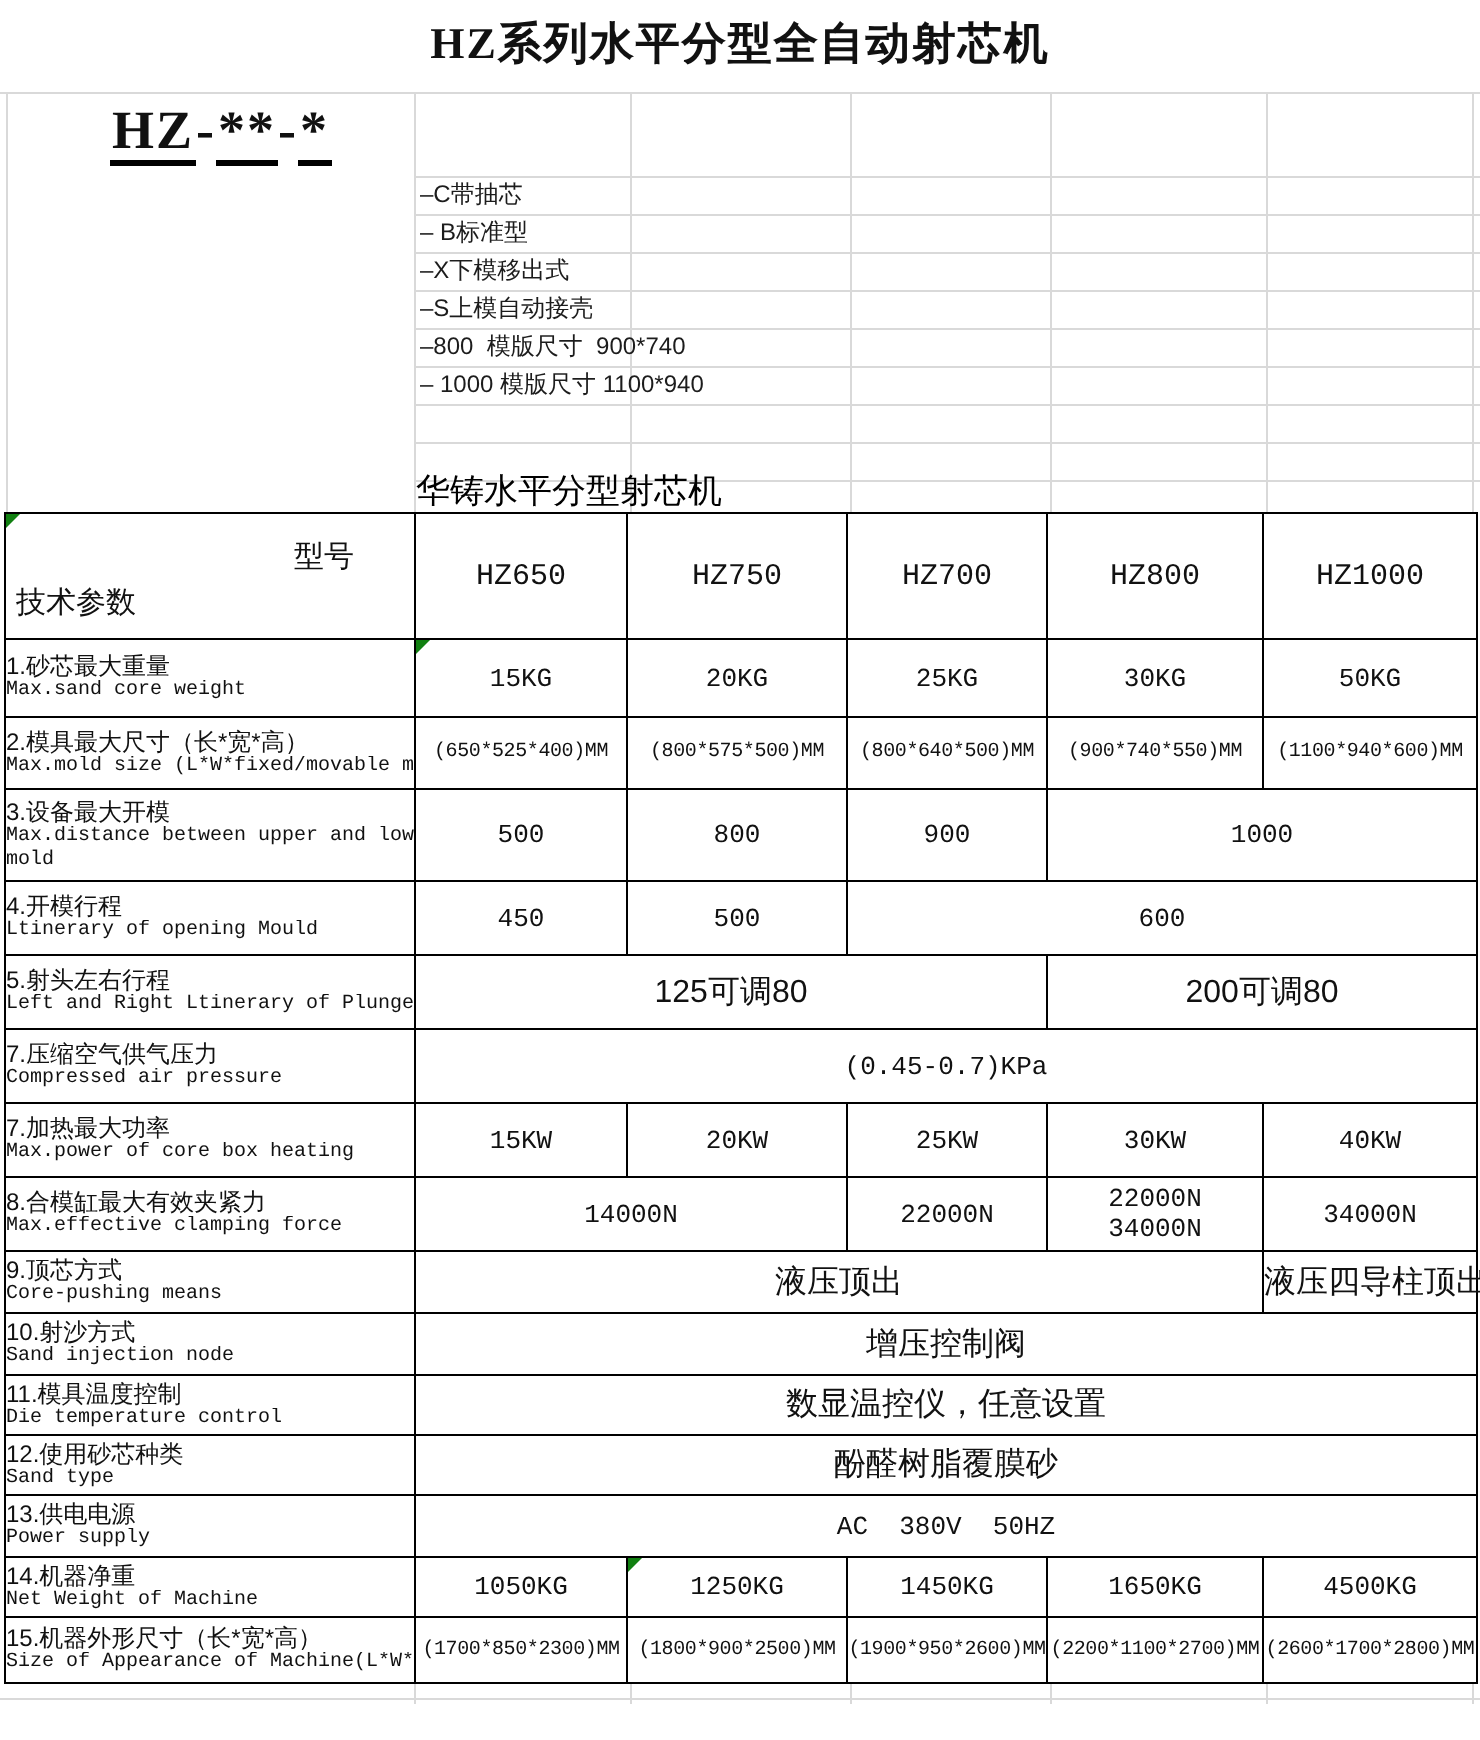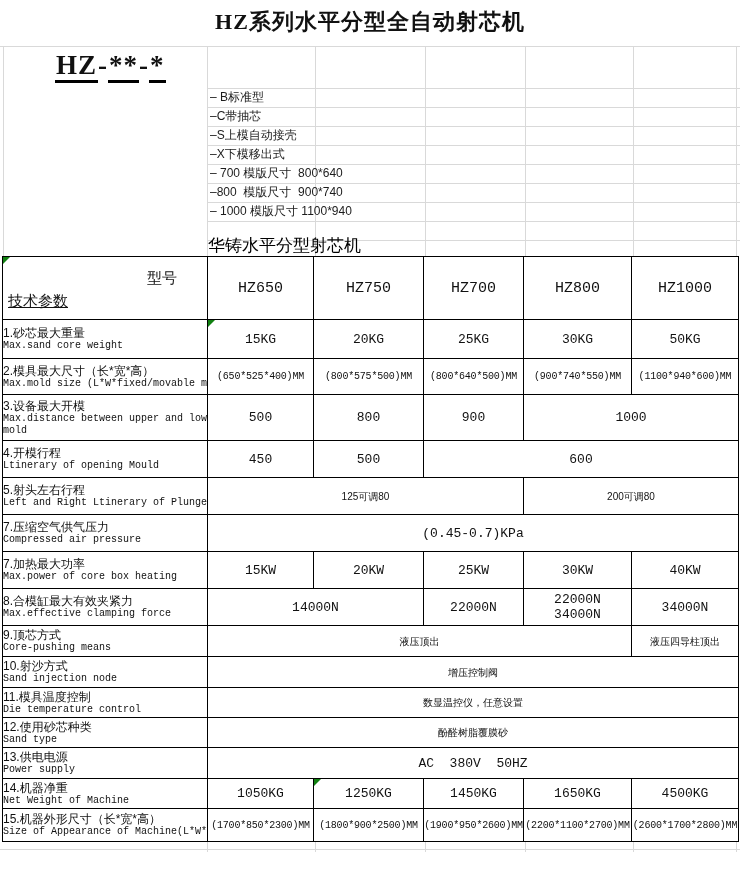--- a/index.html
+++ b/index.html
@@ -20,30 +20,30 @@
   .options{position:absolute;left:210px;top:88px;}
   .opt{height:19px;line-height:19px;font-size:12px;white-space:pre;color:#1c1c1c;}
   .subtitle{position:absolute;left:208px;top:235px;font-size:17px;line-height:21px;
          font-family:"Liberation Serif","DejaVu Serif",serif;color:#000;}
   
   table.spec{position:absolute;left:2px;top:256px;width:736px;
          border-collapse:collapse;table-layout:fixed;}
   table.spec td{border:1px solid #000;padding:0;position:relative;vertical-align:middle;}
   .corner{height:100%;border-radius:12px;}
   .c-tr{position:absolute;top:12px;right:30px;font-size:15px;}
-  .c-bl{position:absolute;bottom:8px;left:5px;font-size:15px;text-decoration:underline;}
+  .c-bl{position:absolute;bottom:8px;left:5px;font-size:15px;}
   .col-h{text-align:center;font-family:"Liberation Mono","DejaVu Sans Mono",monospace;
          font-size:15px;}
   .lbl{padding:1px 2px 1px 3px;}
   .zh{font-size:12px;line-height:14px;}
   .en{font-size:10px;line-height:12px;font-family:"Liberation Mono","DejaVu Sans Mono",monospace;
       white-space:pre;overflow:hidden;}
   .val{text-align:center;font-family:"Liberation Mono","DejaVu Sans Mono",monospace;
        font-size:13px;line-height:15px;white-space:pre;}
-  .cn{font-family:"Liberation Sans","DejaVu Sans",sans-serif;font-size:10px;}
+  .cn{font-family:"Liberation Sans","DejaVu Sans",sans-serif;font-size:16px;}
   tr.dims .val{font-size:10px;letter-spacing:-0.2px;}
   
   .gt{position:absolute;top:0;left:0;width:0;height:0;
       border-top:7px solid #118011;border-right:7px solid transparent;}
 </style>
 </head>
 <body>
 
 <div class="sheet">
 
@@ -71,25 +71,24 @@
   <div class="glv" style="left:315px;top:841px;height:29px;"></div>
   <div class="glv" style="left:425px;top:841px;height:29px;"></div>
   <div class="glv" style="left:525px;top:841px;height:29px;"></div>
   <div class="glv" style="left:633px;top:841px;height:29px;"></div>
   <div class="glv" style="left:736px;top:841px;height:29px;"></div>
 
   <div class="title">HZ系列水平分型全自动射芯机</div>
   <div class="model-code"><span class="u">HZ</span><span>-</span><span class="u">**</span><span>-</span><span class="u">*</span></div>
 
   <div class="options">
+    <div class="opt">–C带抽芯</div>
     <div class="opt">– B标准型</div>
-    <div class="opt">–C带抽芯</div>
+    <div class="opt">–X下模移出式</div>
     <div class="opt">–S上模自动接壳</div>
-    <div class="opt">–X下模移出式</div>
-    <div class="opt">– 700 模版尺寸  800*640</div>
     <div class="opt">–800  模版尺寸  900*740</div>
     <div class="opt">– 1000 模版尺寸 1100*940</div>
   </div>
 
   <div class="subtitle">华铸水平分型射芯机</div>
 
   <table class="spec">
     <colgroup>
       <col style="width:205px">
         <col style="width:106px">

